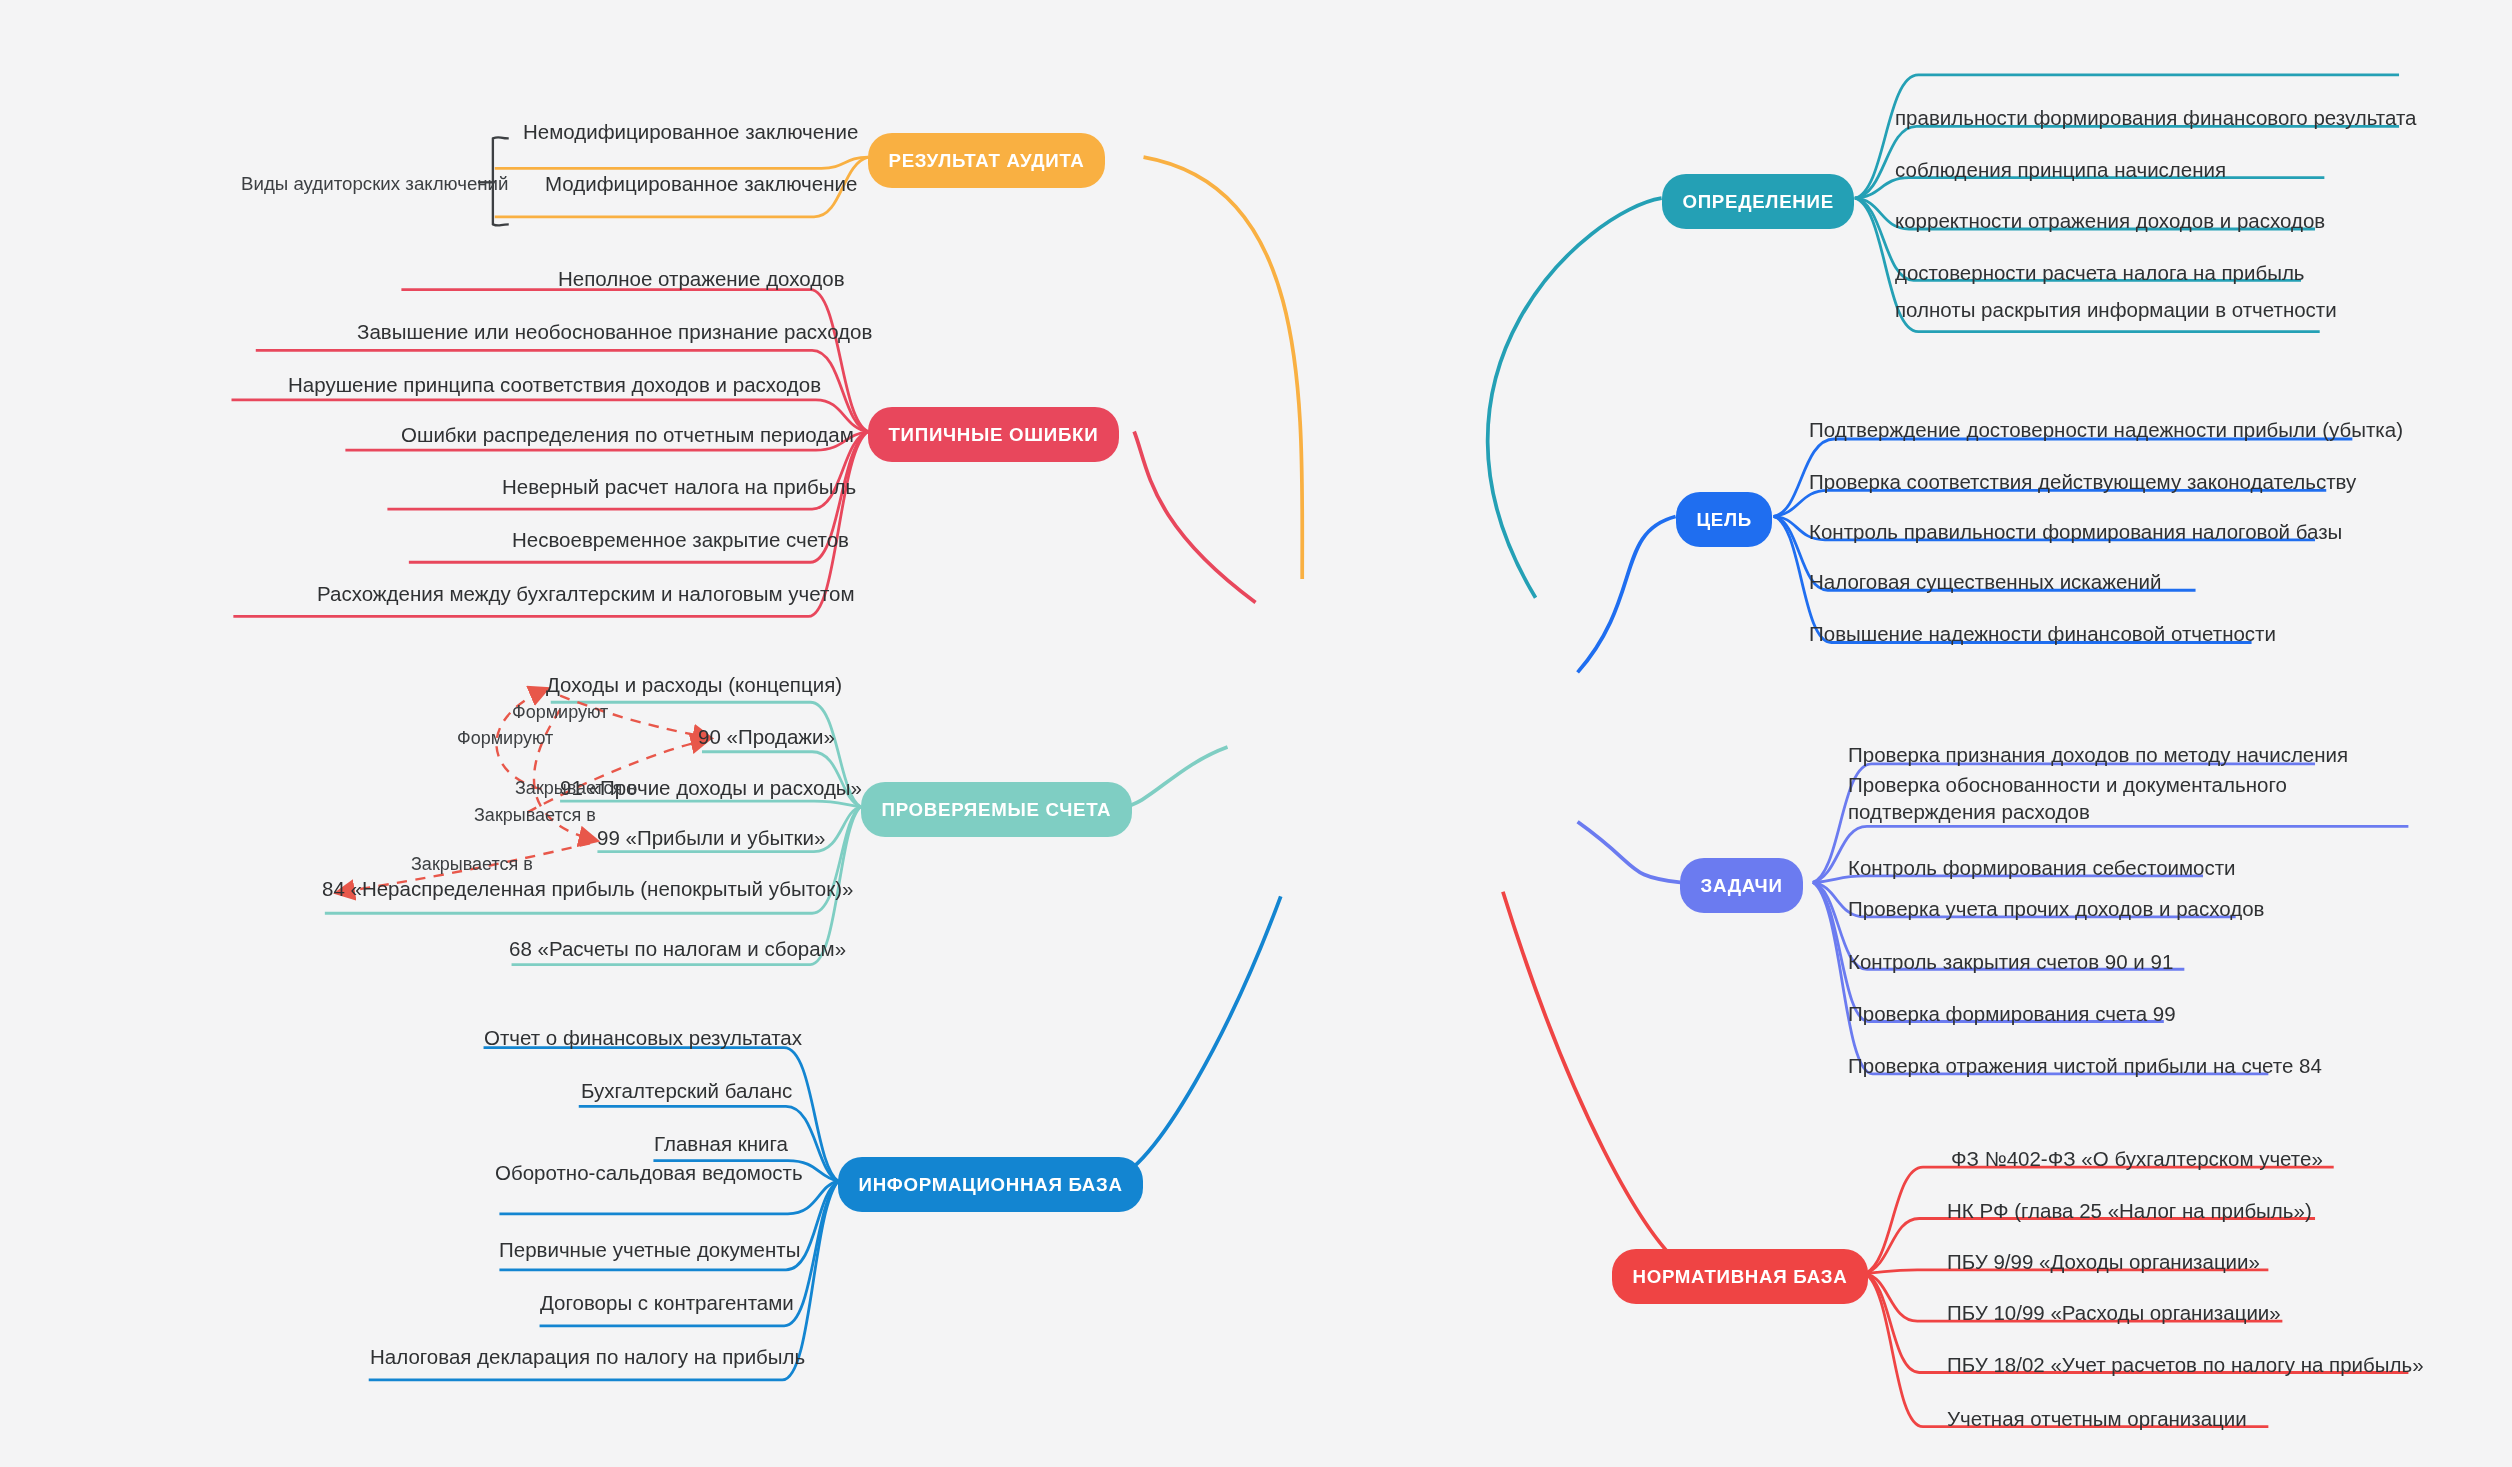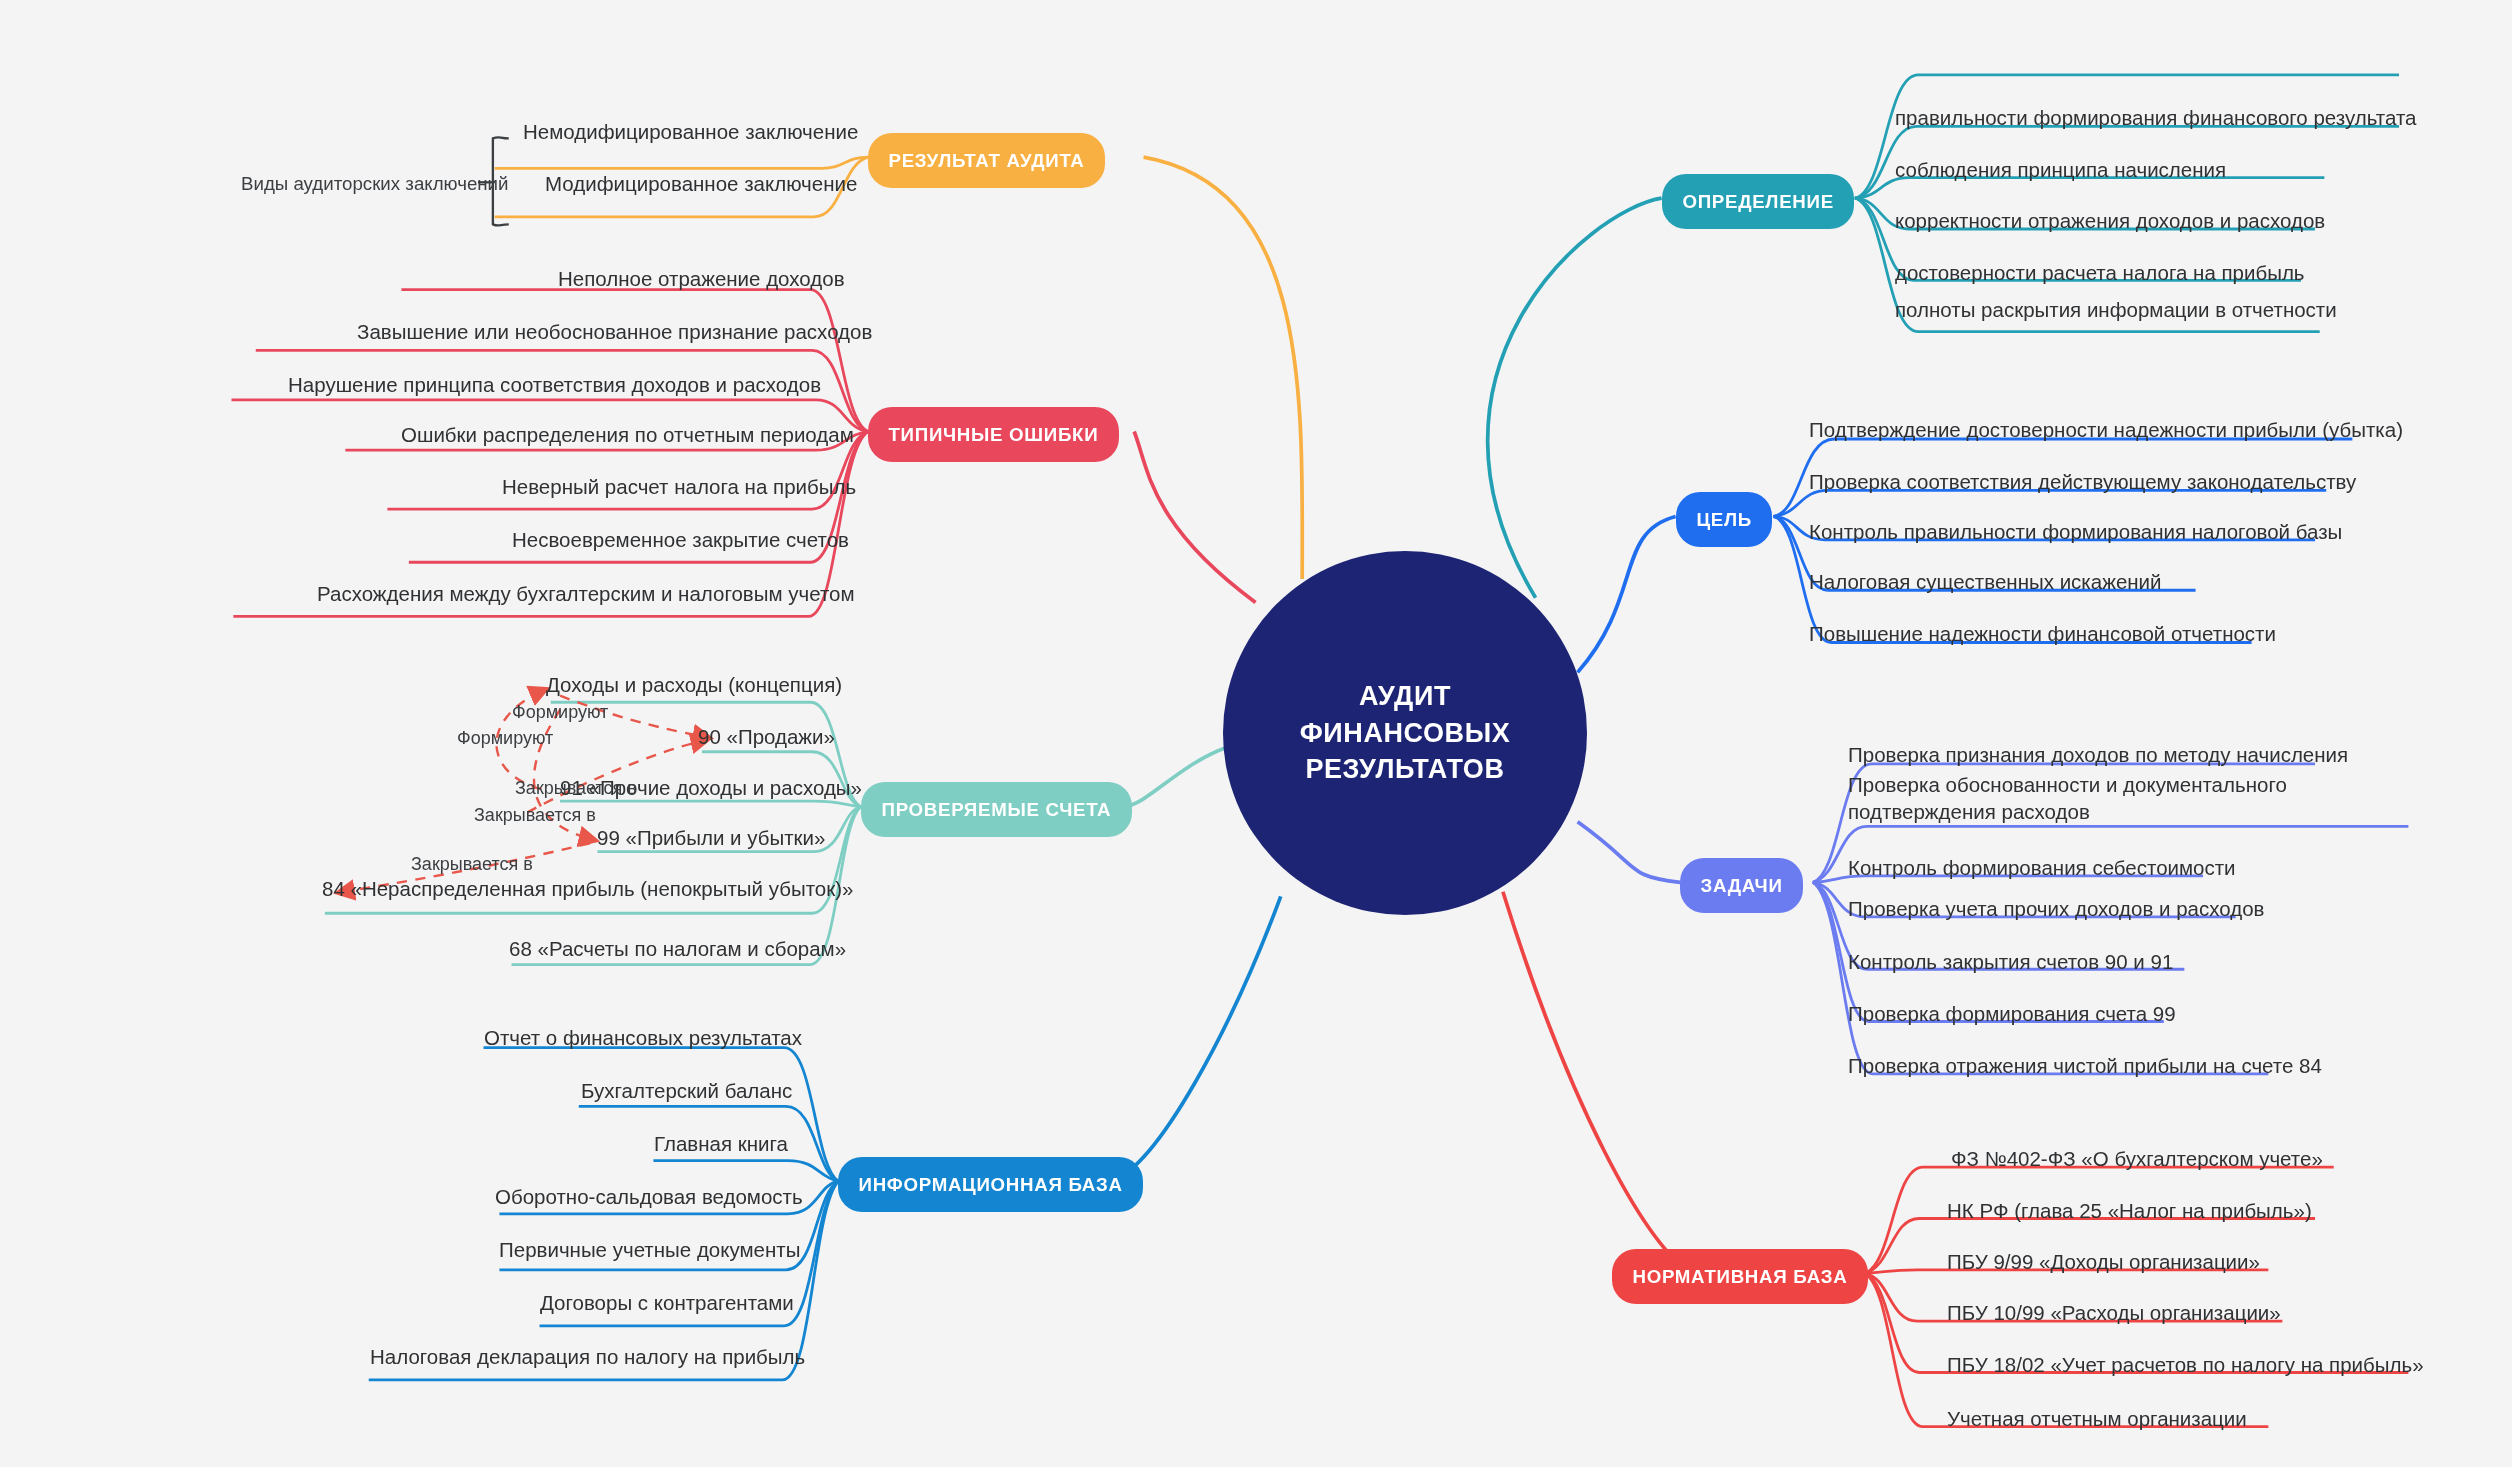--- a/index.html
+++ b/index.html
@@ -165,23 +165,20 @@
 
     <path d="M580,845 C520,830 510,770 585,738" fill="none" stroke="#e8574a" stroke-width="2.6" stroke-dasharray="11,9" marker-end="url(#arrowred)"></path>
 
     <path d="M565,870 C620,840 700,805 758,792" fill="none" stroke="#e8574a" stroke-width="2.6" stroke-dasharray="11,9" marker-end="url(#arrowred)"></path>
 
     <path d="M600,760 C560,820 555,880 638,900" fill="none" stroke="#e8574a" stroke-width="2.6" stroke-dasharray="11,9" marker-end="url(#arrowred)"></path>
 
     <path d="M632,903 C520,930 430,945 362,956" fill="none" stroke="#e8574a" stroke-width="2.6" stroke-dasharray="11,9" marker-end="url(#arrowred)"></path>
   </svg>
 
-  <div class="center-node">
-    <span>АУДИТ ФИНАНСОВЫХ РЕЗУЛЬТАТОВ</span>
-  </div>
 
   <div class="badge" style="left:1662px; top:174px; background:#24a0b5;">
     <span>ОПРЕДЕЛЕНИЕ</span>
   </div>
 
   <div class="badge" style="left:1676px; top:492px; background:#1f6ef0;">
     <span>ЦЕЛЬ</span>
   </div>
 
   <div class="badge" style="left:1680px; top:858px; background:#6b7bf0;">
@@ -256,19 +253,19 @@
 
   <div class="dash-label" style="left:512px; top:702px;">Формируют</div>
   <div class="dash-label" style="left:457px; top:728px;">Формируют</div>
   <div class="dash-label" style="left:515px; top:778px;">Закрывается в</div>
   <div class="dash-label" style="left:474px; top:805px;">Закрывается в</div>
   <div class="dash-label" style="left:411px; top:854px;">Закрывается в</div>
 
   <div class="leaf left" style="left:484px; top:1025px;">Отчет о финансовых результатах</div>
   <div class="leaf left" style="left:581px; top:1078px;">Бухгалтерский баланс</div>
   <div class="leaf left" style="left:654px; top:1131px;">Главная книга</div>
-  <div class="leaf left" style="left:495px; top:1184px;">Оборотно-сальдовая ведомость</div>
+  <div class="leaf left" style="left:495px; top:1160px;">Оборотно-сальдовая ведомость</div>
   <div class="leaf left" style="left:499px; top:1237px;">Первичные учетные документы</div>
   <div class="leaf left" style="left:540px; top:1290px;">Договоры с контрагентами</div>
   <div class="leaf left" style="left:370px; top:1344px;">Налоговая декларация по налогу на прибыль</div>
 
 </div>
 
 
 </body></html>

